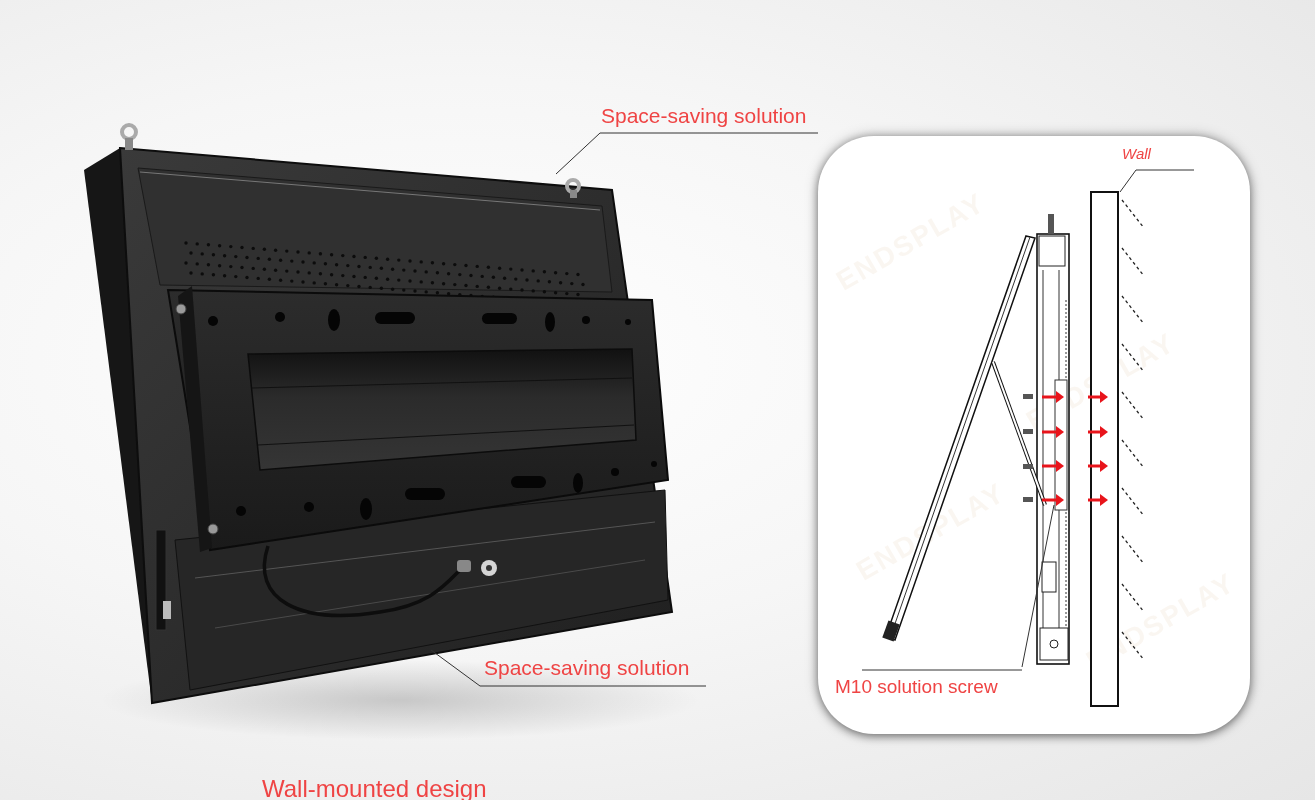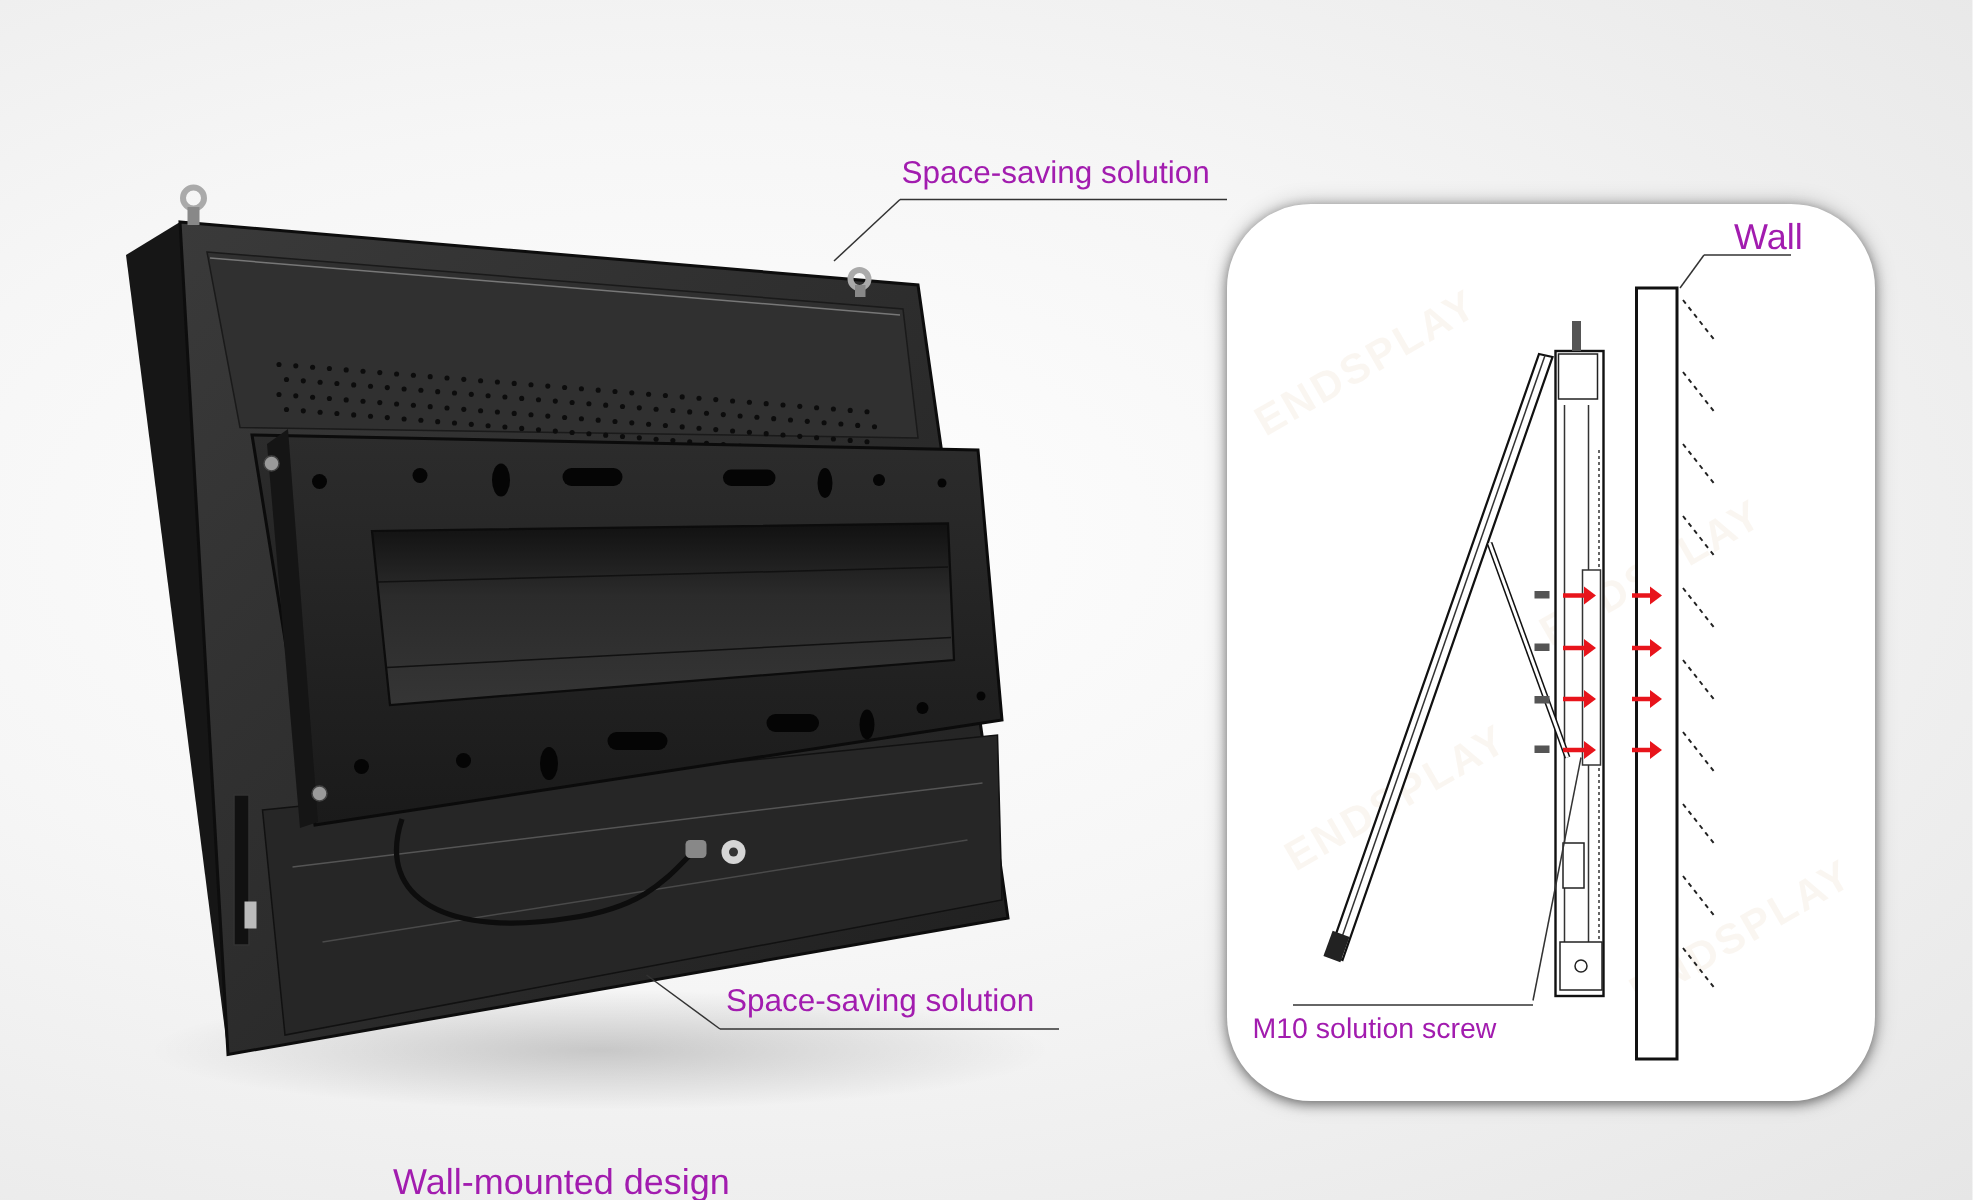--- a/index.html
+++ b/index.html
@@ -2,21 +2,21 @@
 <html><head>
 <meta charset="utf-8">
 <style>
   html, body { margin:0; padding:0; }
   body {
     width:1315px; height:800px; overflow:hidden; position:relative;
     background: radial-gradient(ellipse at 35% 45%, #ffffff 0%, #f6f6f6 45%, #e6e6e6 100%);
     font-family: "Liberation Sans", sans-serif;
   }
   .label {
-    position:absolute; color:#a21caf; font-family:"Liberation Sans", sans-serif;
+    position:absolute; color:#ef4444; font-family:"Liberation Sans", sans-serif;
     white-space:nowrap;
   }
   svg { position:absolute; left:0; top:0; }
   .card {
     position:absolute; left:818px; top:136px; width:432px; height:598px;
     background:#fff; border-radius:56px;
     box-shadow: 0 2px 8px rgba(0,0,0,0.45), 0 0 14px rgba(0,0,0,0.25);
     overflow:hidden;
   }
   .watermark {
@@ -336,15 +336,15 @@
         <polygon points="1100,460 1108,466 1100,472" stroke="none"></polygon>
       <line x1="1042" y1="500" x2="1058" y2="500"></line>
         <polygon points="1056,494 1064,500 1056,506" stroke="none"></polygon>
       <line x1="1088" y1="500" x2="1102" y2="500"></line>
         <polygon points="1100,494 1108,500 1100,506" stroke="none"></polygon>
     </g>
 
     <line x1="862" y1="670" x2="1022" y2="670" stroke="#333" stroke-width="1"></line>
   </svg>
 
-  <div class="label" style="left:338px; top:9px; font-size:24px;">Wall</div>
+  <div class="label" style="left:304px; top:9px; font-size:15px;font-style:italic;">Wall</div>
   <div class="label" style="left:17px; top:540px; font-size:19px;">M10 solution screw</div>
 </div>
 
 </body></html>

